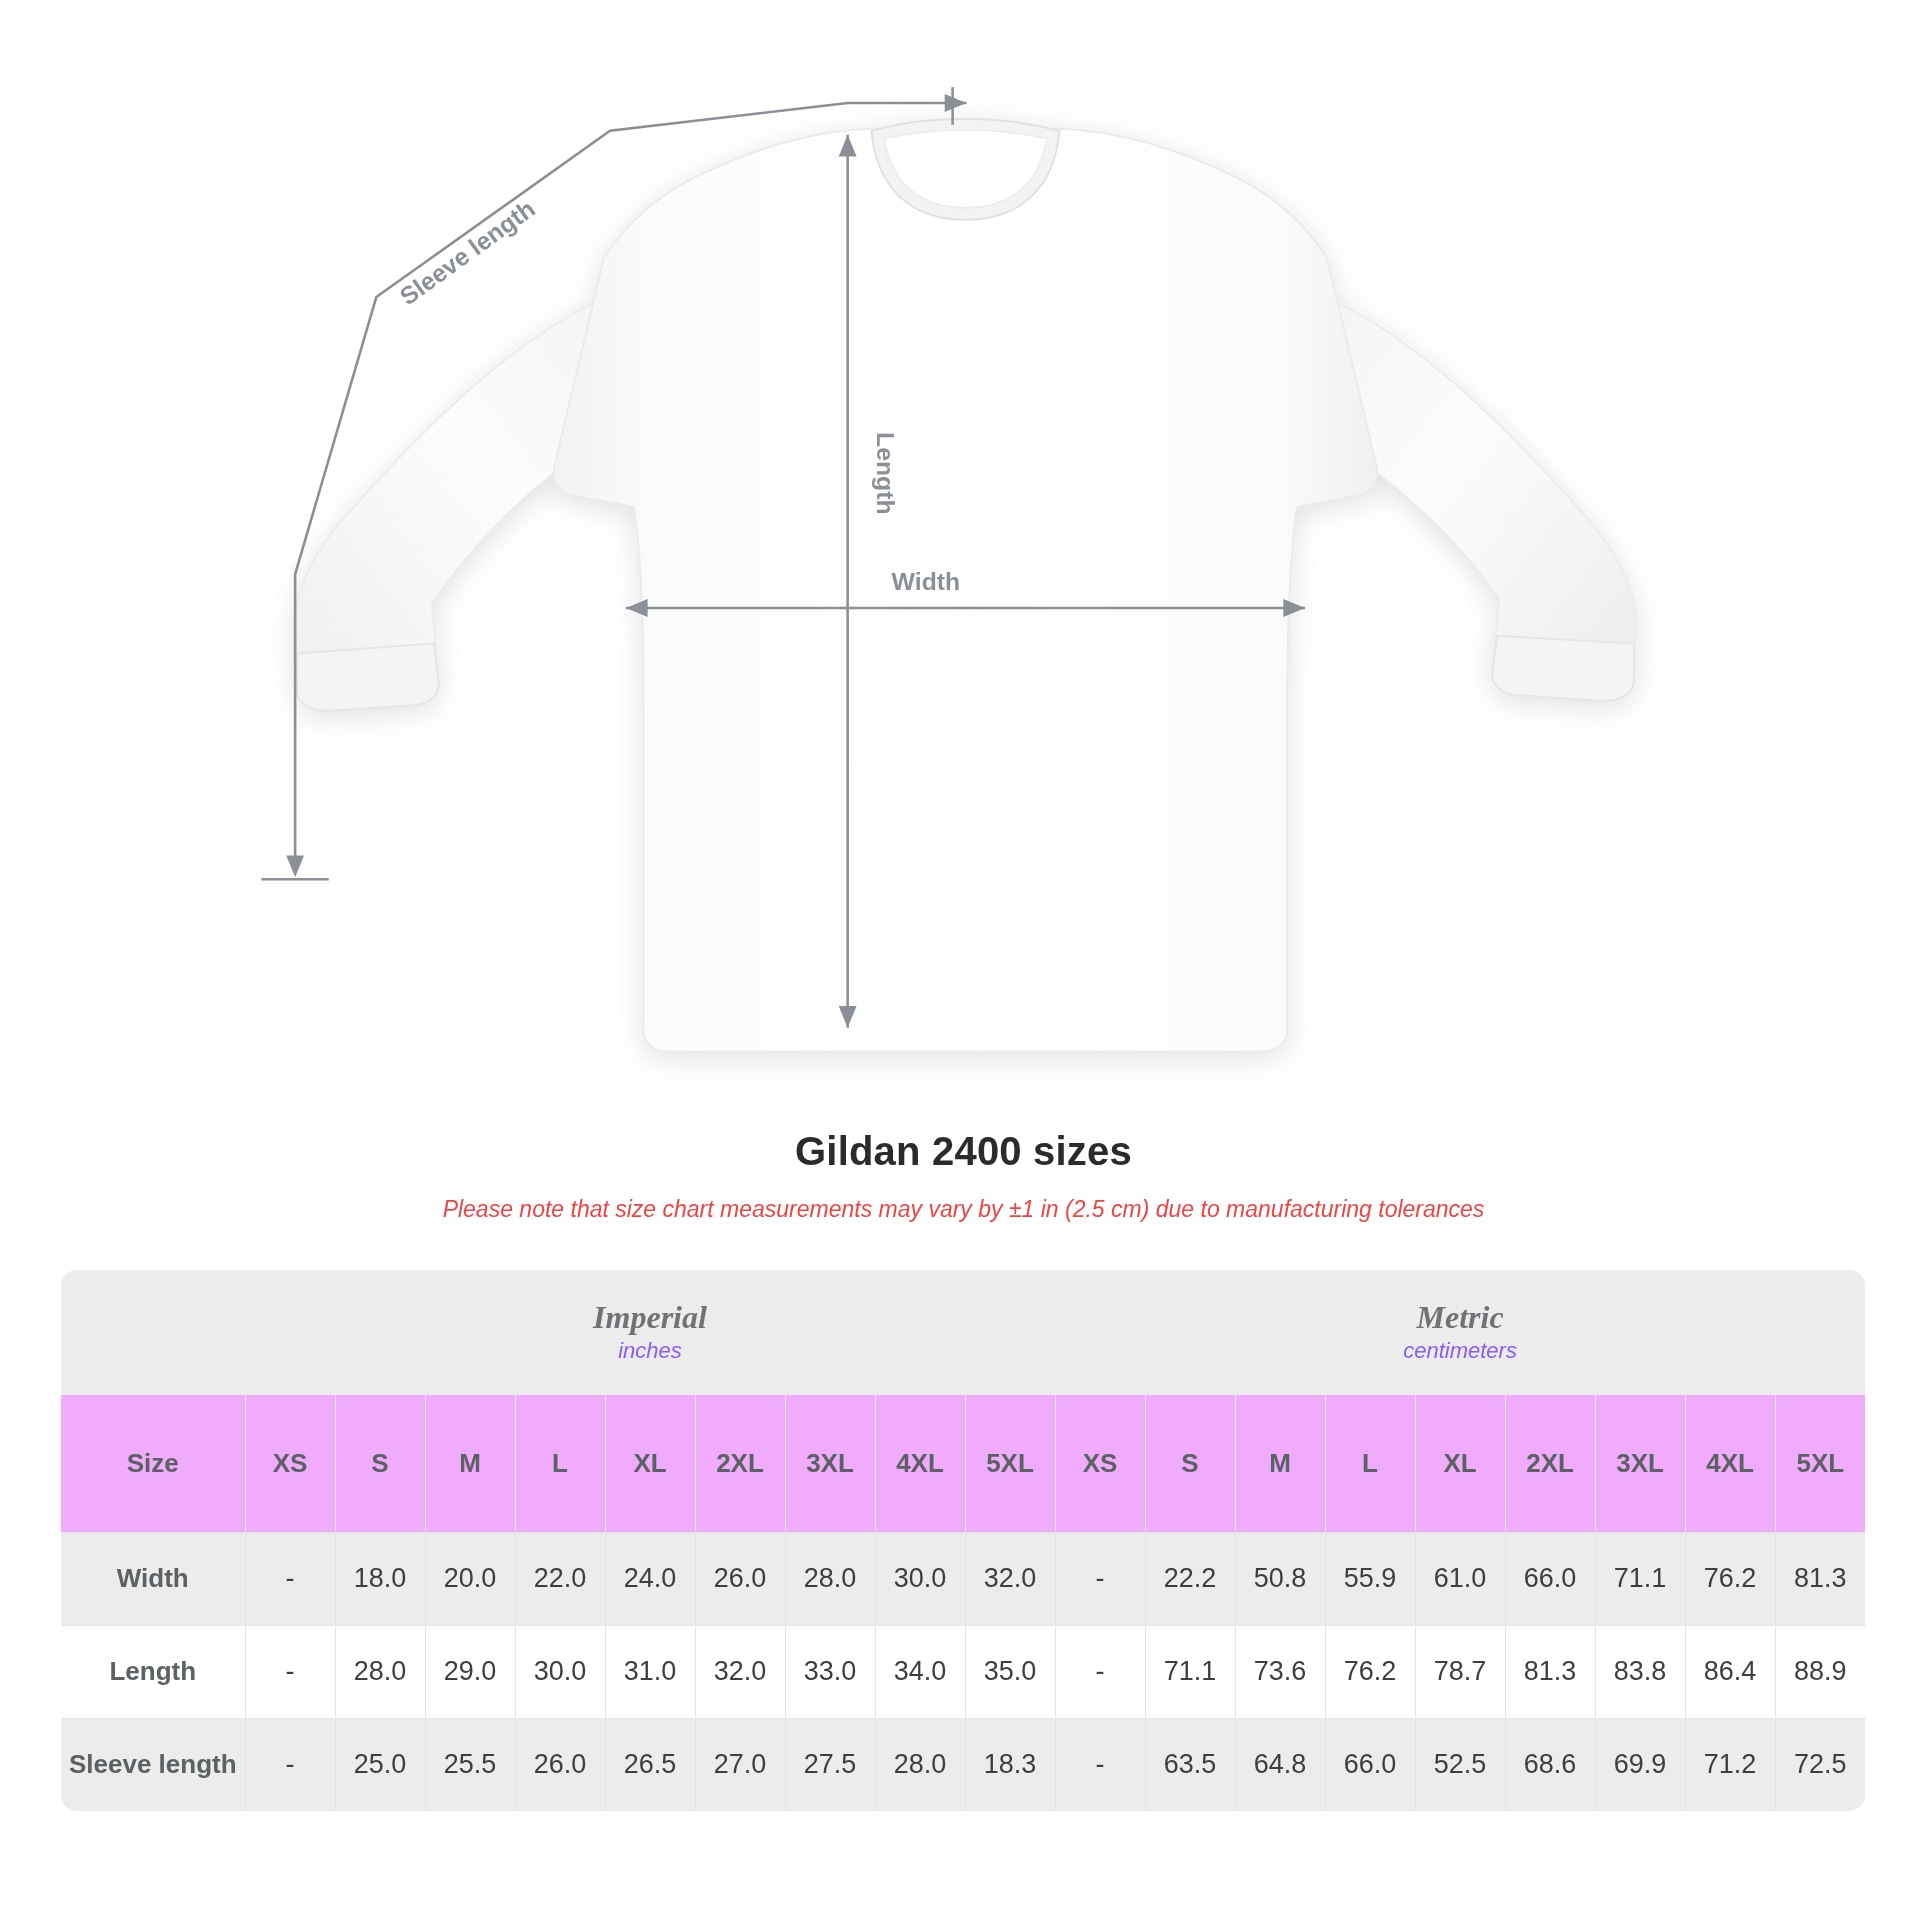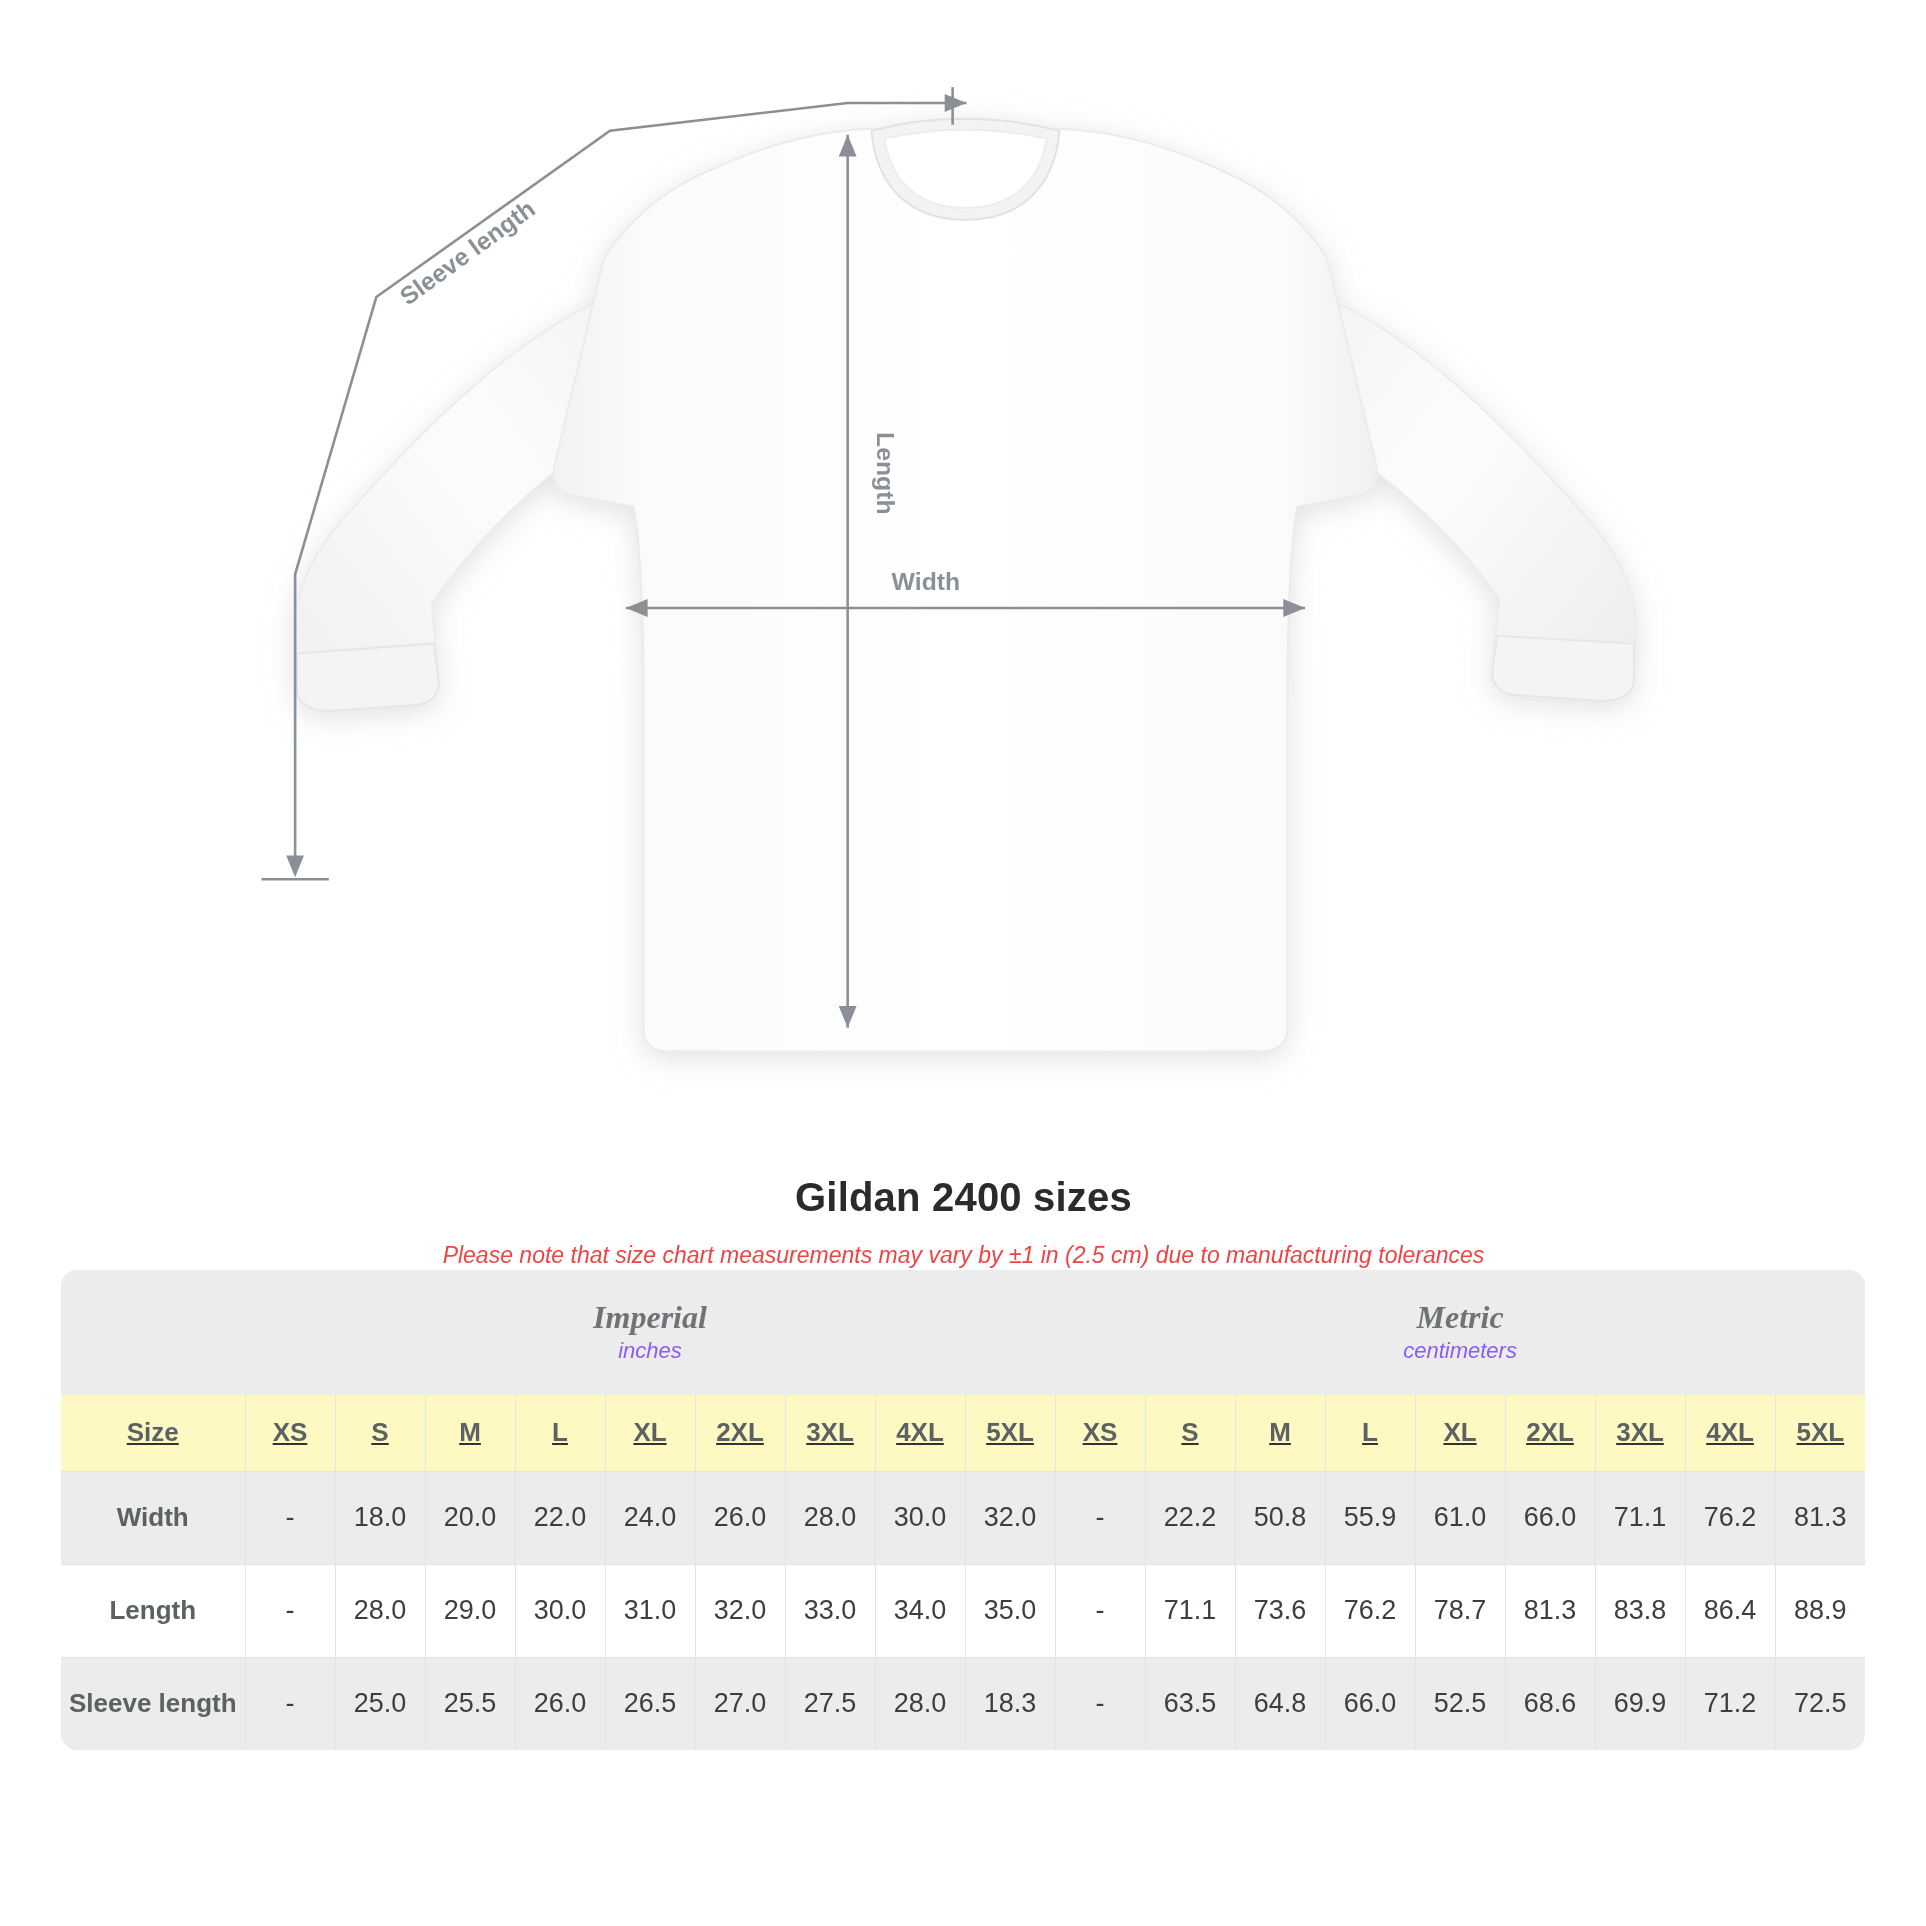--- a/index.html
+++ b/index.html
@@ -29,21 +29,21 @@
   }
   .shirt-svg {
     position: absolute;
     top: 0;
     left: 0;
   }
 
   
   .title-block {
     position: absolute;
-    top: 1175px;
+    top: 1129px;
     left: 0;
     width: 1927px;
     text-align: center;
   }
   .chart-title {
     font-size: 40px;
     font-weight: bold;
     color: #2b2b2b;
     letter-spacing: 0.2px;
     margin: 0;
@@ -93,23 +93,22 @@
     line-height: 1.15;
     font-family: Liberation Serif, serif;
   }
   .unit-sub {
     font-size: 22px;
     font-style: italic;
     color: #8b5cf6;
     line-height: 1.4;
   }
   .row-head {
-    height: 76px;
-    background: #fef9c3;
-    text-decoration: underline;
+    height: 137px;
+    background: #f0abfc;
   }
   .row-head td {
     font-size: 26px;
     font-weight: bold;
     color: #5c6164;
     border-bottom: 1px solid #e4e4e4;
   }
   .data-row {
     height: 93px;
   }

